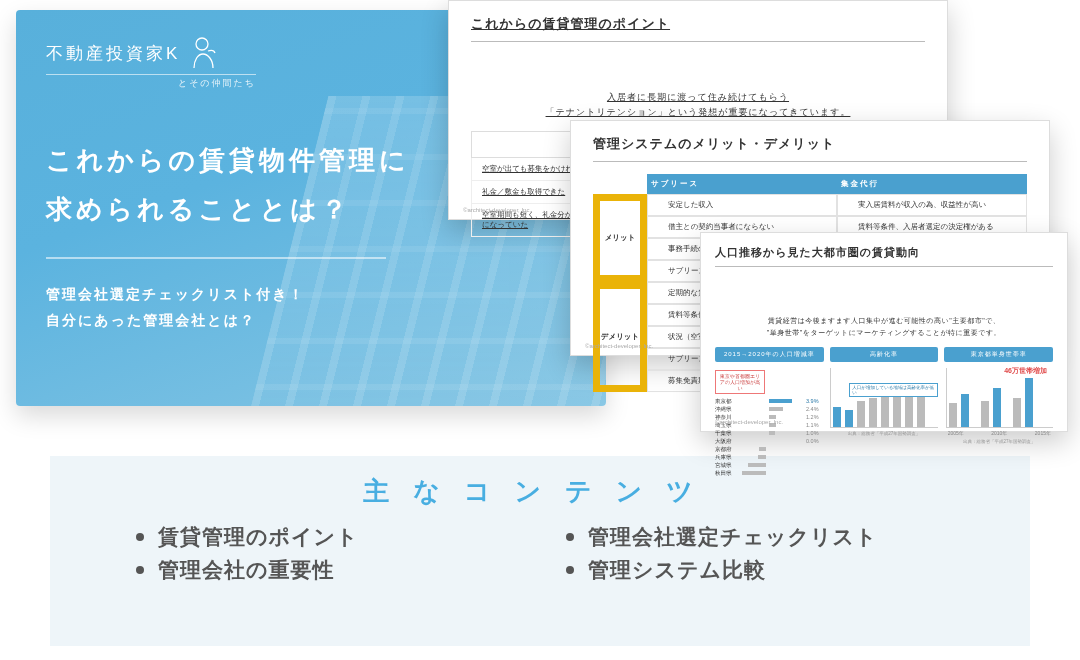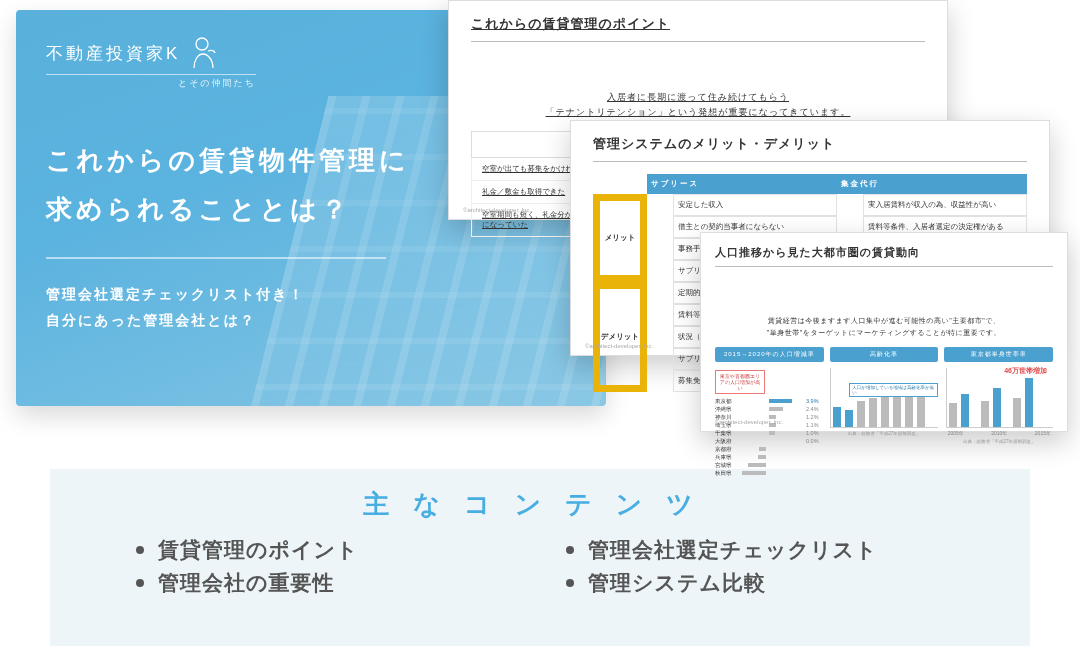--- a/index.html
+++ b/index.html
@@ -83,21 +83,21 @@
   .hd-r { border:1px solid #f5b9b9; color:#e47373; background:#7f1d1d; }
   .cmp-row { display:flex; }
   .cmp-row > div { flex:1; padding:6px 10px; font-size:7.5px; border:1px solid #eee; border-top:none; }
   .cmp-row > div:nth-child(2){ border:1px solid #f9dada; border-top:none; color:#cf6d6d; }
 
   
   #slide2 { left: 570px; top: 120px; width: 480px; height: 236px; z-index: 3; }
   .mt { display:grid; grid-template-columns: 54px 1fr 1fr; font-size:7.5px; }
   .mt .th { background:#4aa0cf; color:#fff; text-align:left; padding:5px 4px; font-weight:700; letter-spacing:2px; }
   .mt .side { display:flex; align-items:center; justify-content:center; font-weight:700; border:7px solid #eab308; }
-  .mt .cell { border:1px solid #e2e2e2; padding:5px 4px;margin-left:26px; }
+  .mt .cell { border:1px solid #e2e2e2; padding:5px 20px; }
 
   
   #slide3 { left: 700px; top: 232px; width: 368px; height: 200px; z-index: 4; padding:12px 14px; }
   #slide3 h3 { font-size: 11px; padding-bottom:6px; margin-bottom:8px; }
   #slide3 .lead { font-size: 7px; letter-spacing:.5px; margin-bottom:8px; }
   .pills { display:flex; gap:6px; }
   .pill { flex:1; background:#4aa0cf; color:#fff; font-size:6px; text-align:center; padding:3px 0; border-radius:2px; letter-spacing:1px; }
   .charts { display:flex; gap:8px; margin-top:6px; }
   .panel { flex:1; }
   .redcall { border:1px solid #e77; color:#c44; font-size:5px; padding:2px 3px; width:50px; text-align:center; margin:2px 0 4px; }
@@ -110,21 +110,20 @@
   .ax { display:flex; justify-content:space-between; font-size:5px; color:#888; margin-top:2px; padding:0 2px; }
   .tiny { border:1px solid #4aa0cf; color:#2c7aa8; font-size:4.5px; padding:1px 2px; position:absolute; bottom:30px; left:18px; background:#fff; }
   .growth { color:#e04a4a; font-size:7px; font-weight:700; position:absolute; top:-2px; right:6px; }
   .src { font-size:4.5px; color:#999; text-align:center; margin-top:3px; }
 
   
   .contents {
     position:absolute; left:50px; right:50px; top:456px; bottom:14px;
     background:#eef5f9;
     padding:18px 80px 6px;
-    margin-top:13px;
   }
   .contents h2 {
     text-align:center;
     color:#48aee1;
     font-size:26px;
     font-weight:700;
     letter-spacing:24px;
     margin-bottom:12px;
   }
   .lists { display:flex; gap:40px; }

